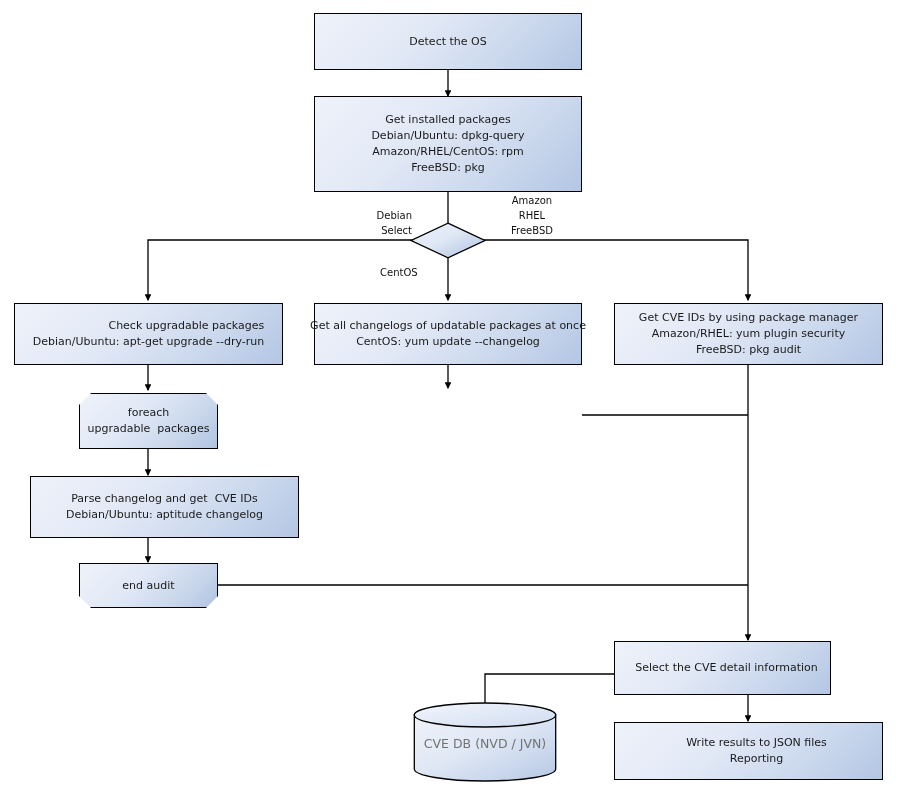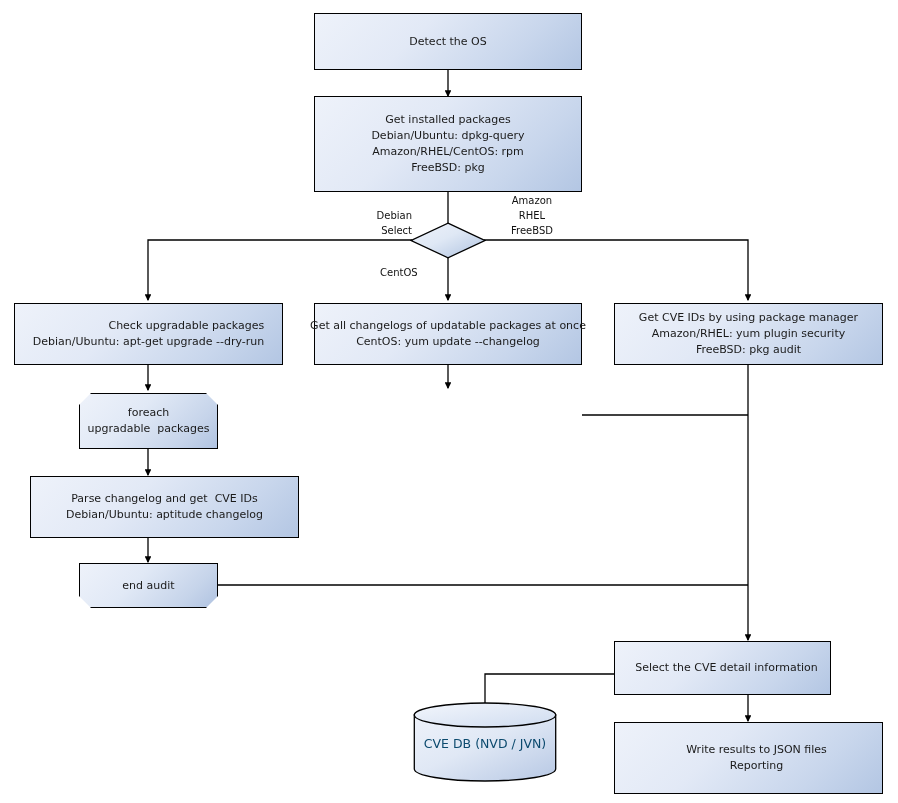--- a/index.html
+++ b/index.html
@@ -62,21 +62,21 @@
     white-space: nowrap;
     text-align: center;
   }
   .db-wrap { position: absolute; }
   .db-text {
     position: absolute;
     left: 0;
     width: 100%;
     text-align: center;
     font-size: 12.5px;
-    color: #0c4a6e;
+    color: #737373;
     white-space: nowrap;
   }
   .ml { white-space: pre; }
 </style>
 </head>
 <body>
 
 <div id="canvas">
 
   <svg id="wires" viewBox="0 0 898 803" xmlns="http://www.w3.org/2000/svg">
@@ -186,21 +186,21 @@
     <div class="node loopbot">
       <span class="ml">end audit</span>
     </div>
   </div>
 
 
   <div class="node box" style="left:614px; top:641px; width:217px; height:54px;padding-left:8px;">
     <span class="ml">Select the CVE detail information</span>
   </div>
 
-  <div class="node box" style="left:614px; top:722px; width:269px; height:72px;padding-left:16px;">
+  <div class="node box" style="left:614px; top:722px; width:269px; height:58px;padding-left:16px;">
     <span class="ml">Write results to JSON files
 Reporting</span>
   </div>
 
   <div class="db-wrap" style="left:413px; top:702px; width:144px; height:80px;">
     <svg style="position:absolute; left:0; top:0; width:144px; height:80px;" viewBox="0 0 144 80" xmlns="http://www.w3.org/2000/svg">
       <defs>
         <linearGradient id="cylgrad" x1="0" y1="0" x2="1" y2="1">
           <stop offset="0%" stop-color="#eef2fa"></stop>
           <stop offset="45%" stop-color="#e0e8f5"></stop>

